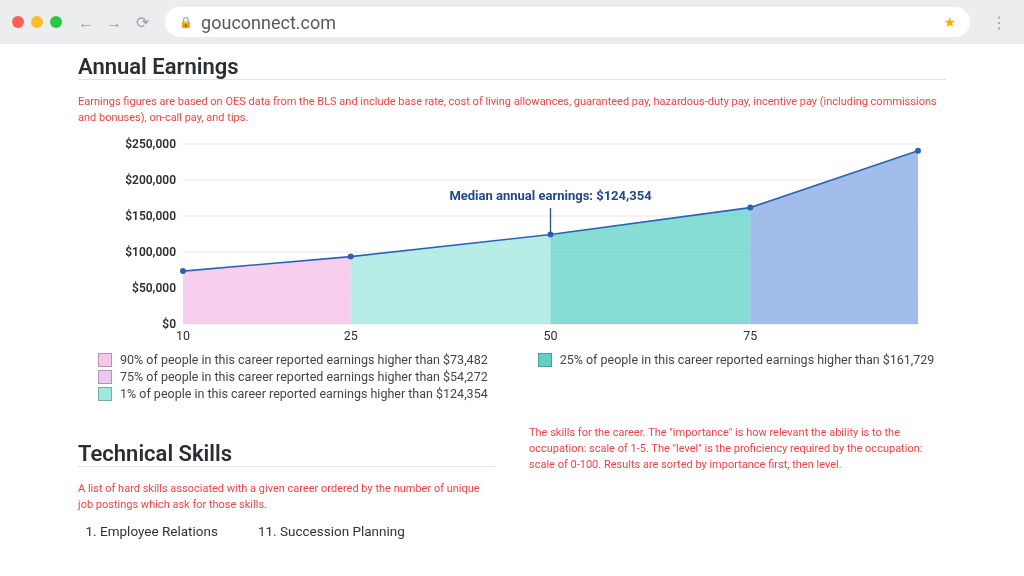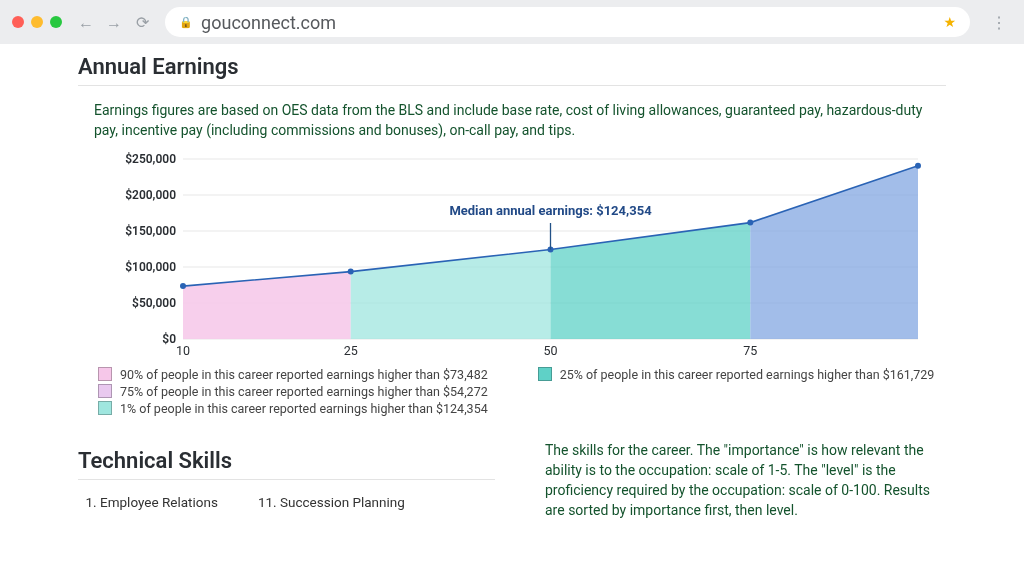--- a/index.html
+++ b/index.html
@@ -18,34 +18,34 @@
   .addr {
     flex: 1; background: #fff; height: 30px; border-radius: 15px; display: flex; align-items: center;
     padding: 0 14px; gap: 8px; margin: 0 6px;
   }
   .lock { color: #676c72; font-size: 11px; }
   .url { color: #56595d; font-size: 18px; flex: 1; }
   .star { color: #f5b301; font-size: 14px; }
   .kebab { color: #9aa0a6; font-size: 16px; padding: 0 5px; }
 
   .page { background: #fff; height: 532px; padding: 10px 78px 0 78px; color: #2b2f33; }
-  h2 { font-size: 22px; font-weight: 600; color: #2a2e33; border-bottom: 1px solid #e3e3e3; padding-bottom: 6px; margin-bottom: 14px; }
-  .desc { font-size: 14px; color: #14532d; line-height: 1.45; margin-bottom: 8px; margin-left: 16px; }
+  h2 { font-size: 22px; font-weight: 600; color: #2a2e33; border-bottom: 1px solid #e3e3e3; padding-bottom: 0; margin-bottom: 14px; }
+  .desc { font-size: 11px; color: #ef4444; line-height: 1.45; margin-bottom: 8px; }
 
   .chart-wrap { position: relative; height: 210px; margin: 6px 0 8px 0; }
   .chart-svg { display:block; }
 
   .legend { display: flex; flex-wrap: wrap; gap: 4px 50px; margin: 4px 10px 24px 20px; }
   .legend-col { display: flex; flex-direction: column; gap: 2px; }
-  .legend-item { display: flex; align-items: flex-start; gap: 8px; font-size: 12.5px; color: #444; }
+  .legend-item { display: flex; align-items: flex-end; gap: 8px; font-size: 12.5px; color: #444; }
   .sw { width: 14px; height: 14px; border: 1px solid rgba(0,0,0,.25); }
 
   .two-col { display: flex; gap: 34px; }
   .col { flex: 1; }
-  .col h2 { margin-top: 8px; }
+  .col h2 { margin-top: 16px; }
   .skills-lists { display: flex; gap: 30px; margin-top: 10px; }
   ol { list-style: decimal; padding-left: 22px; font-size: 13.5px; color: #333; }
   ol li { margin-bottom: 3px; }
   ol.start-eleven { counter-reset: item 10; list-style: none; padding-left: 10px; }
   ol.start-eleven li { counter-increment: item; }
   ol.start-eleven li::before { content: counter(item) ". "; }
 </style>
 </head>
 <body>
 
@@ -140,20 +140,21 @@
       <div class="legend-item">
         <span class="sw" style="background:#5fd1c7"></span>
         <span>25% of people in this career reported earnings higher than $161,729</span>
       </div>
     </div>
   </div>
 
   <div class="two-col">
     <div class="col">
       <h2>Technical Skills</h2>
+      <p class="desc">A list of hard skills associated with a given career ordered by the number of unique job postings which ask for those skills.</p>
       <div class="skills-lists">
         <ol>
           <li>Employee Relations</li>
 
         </ol>
         <ol class="start-eleven">
           <li>Succession Planning</li>
 
         </ol>
       </div>

